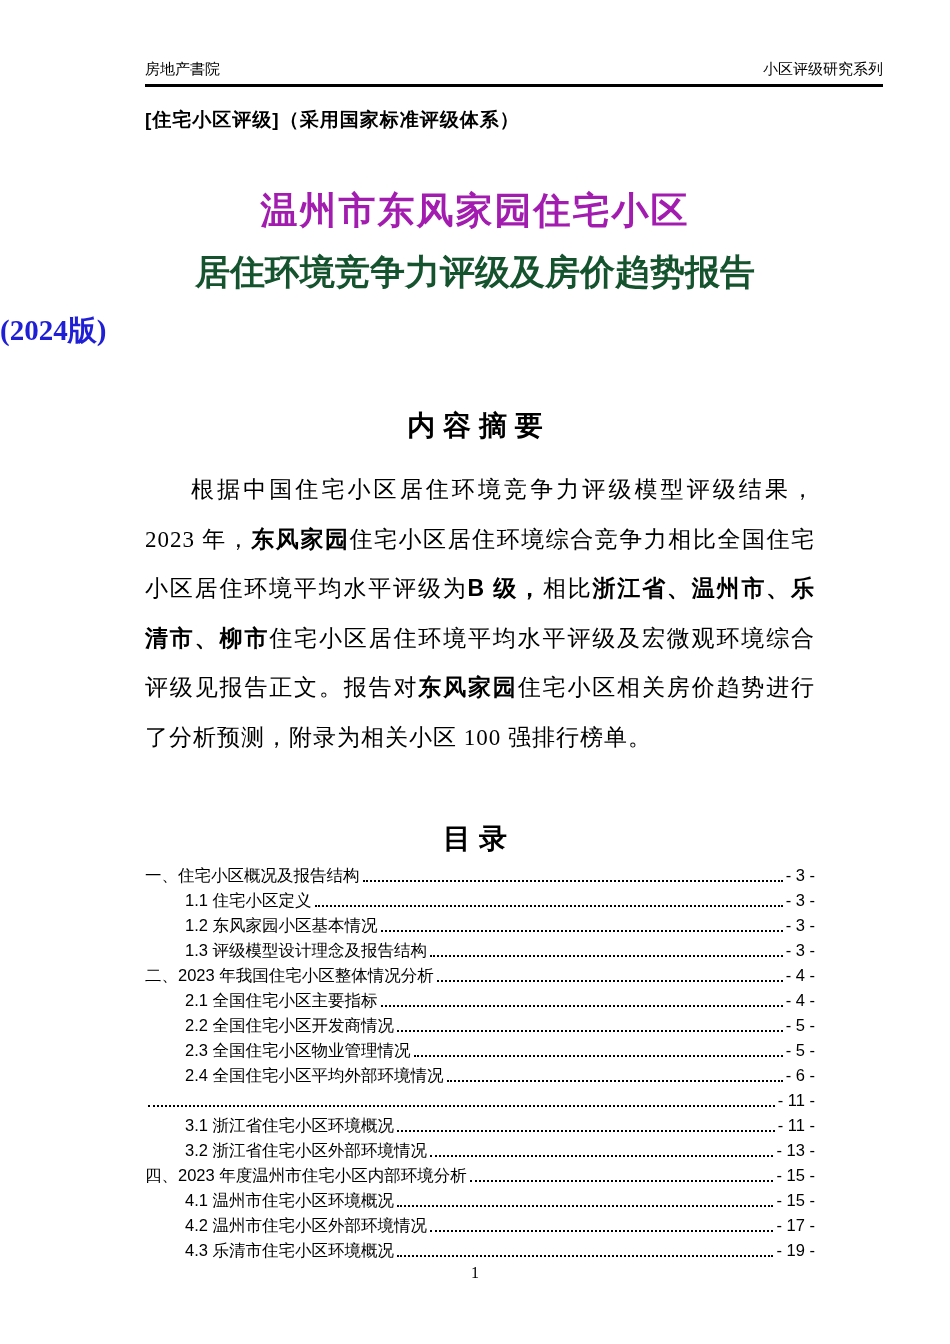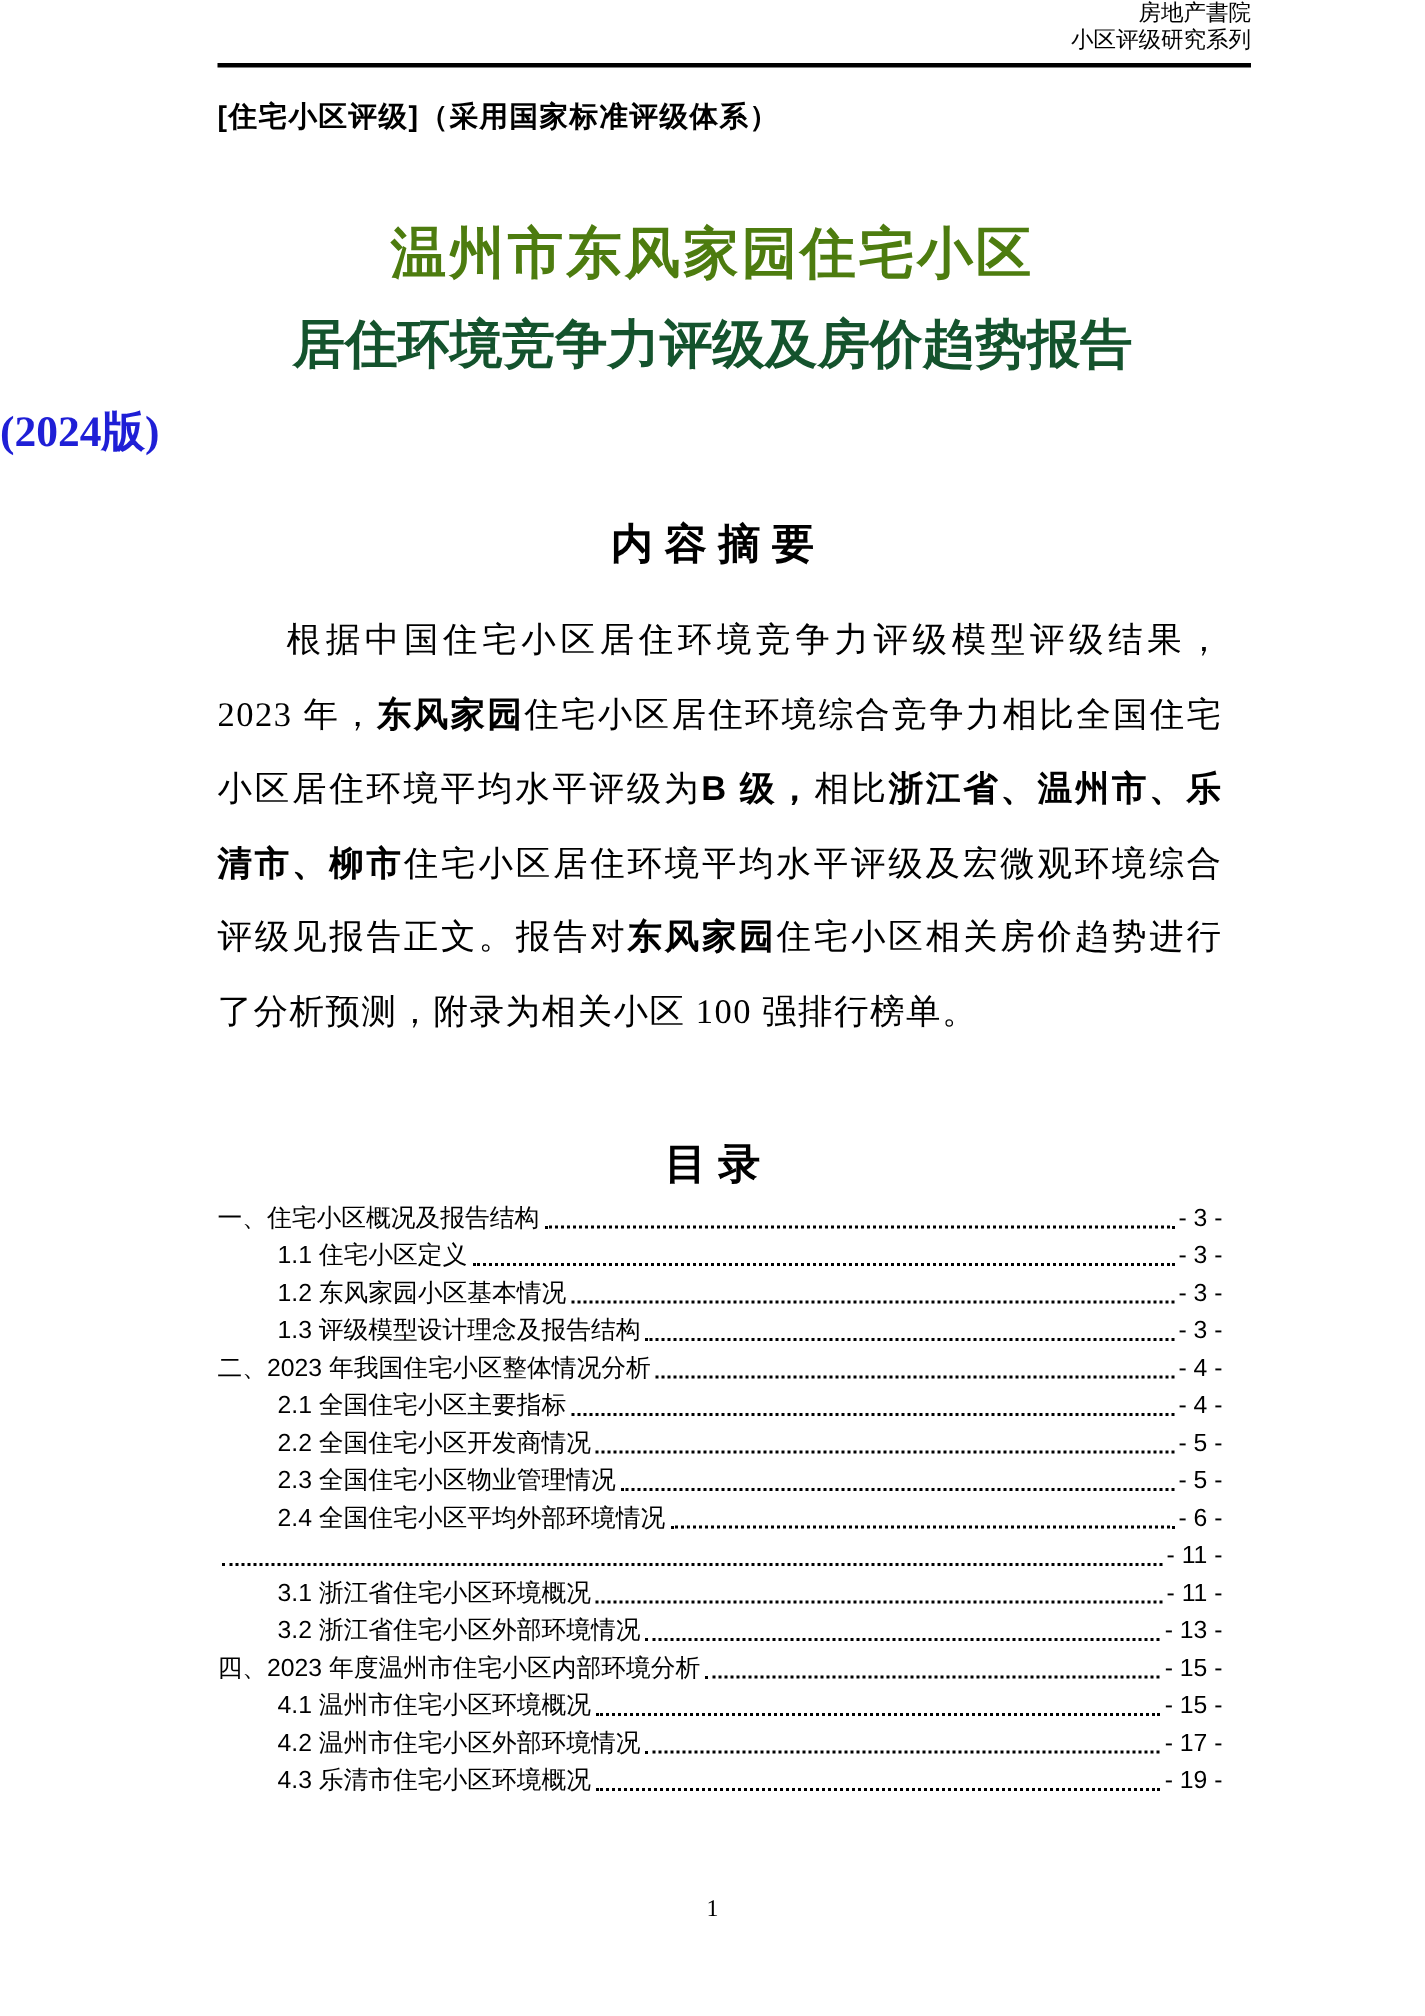--- a/index.html
+++ b/index.html
@@ -8,40 +8,40 @@
     position: relative;
     width: 950px;
     height: 1344px;
     margin: 0 auto;
     background: #ffffff;
     font-family: "Liberation Sans", sans-serif;
     color: #000000;
     overflow: hidden;
   }
   .header {
-    margin: 0 116px 0 145px;
+    margin: 0 67px 0 145px;
+    padding-top: 60px;
     padding-bottom: 6px;
     border-bottom: 3px solid #000000;
     display: flex;
     justify-content: space-between;
     align-items: flex-end;
     font-size: 15px;
     line-height: 18px;
-    flex-direction: column;
   }
   .subheader {
     margin: 20px 135px 0 145px;
     font-size: 19px;
     font-weight: bold;
     letter-spacing: 1px;
   }
   .title-line1 {
     margin-top: 56px;
     text-align: center;
-    color: #4d7c0f;
+    color: #a21caf;
     font-size: 37px;
     font-weight: bold;
     letter-spacing: 2px;
     line-height: 44px;
   }
   .title-line2 {
     margin-top: 18px;
     text-align: center;
     color: #14532d;
     font-size: 35px;
@@ -52,21 +52,21 @@
   .edition {
     margin-top: 20px;
     text-align: left;
     color: #1F1FD6;
     font-size: 29px;
     font-weight: bold;
     line-height: 35px;
     font-family: "Liberation Serif", serif;
   }
   .abstract-heading {
-    margin-top: 40px;
+    margin-top: 61px;
     text-align: center;
     font-size: 28px;
     font-weight: bold;
     line-height: 34px;
   }
   .abstract {
     margin: 22px 135px 0 145px;
     font-family: "Liberation Serif", serif;
     font-size: 23px;
     line-height: 49.5px;

